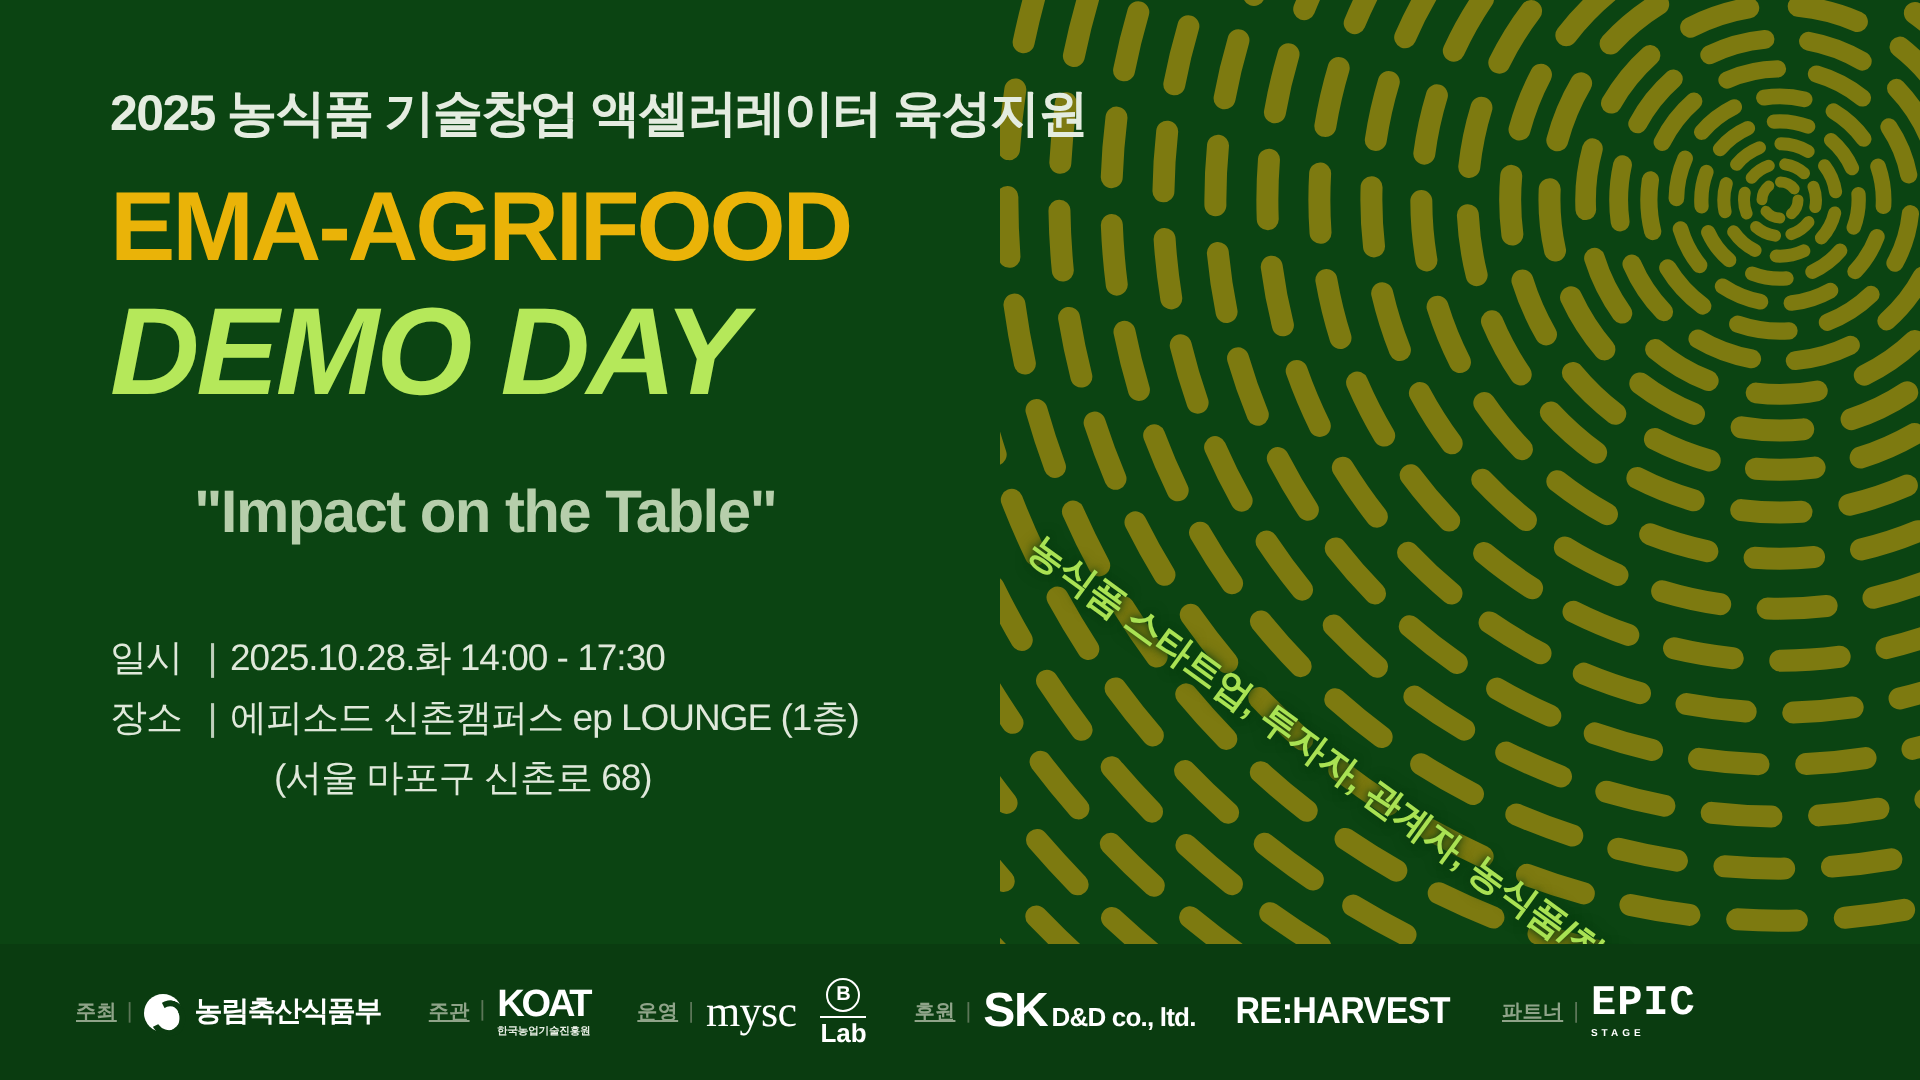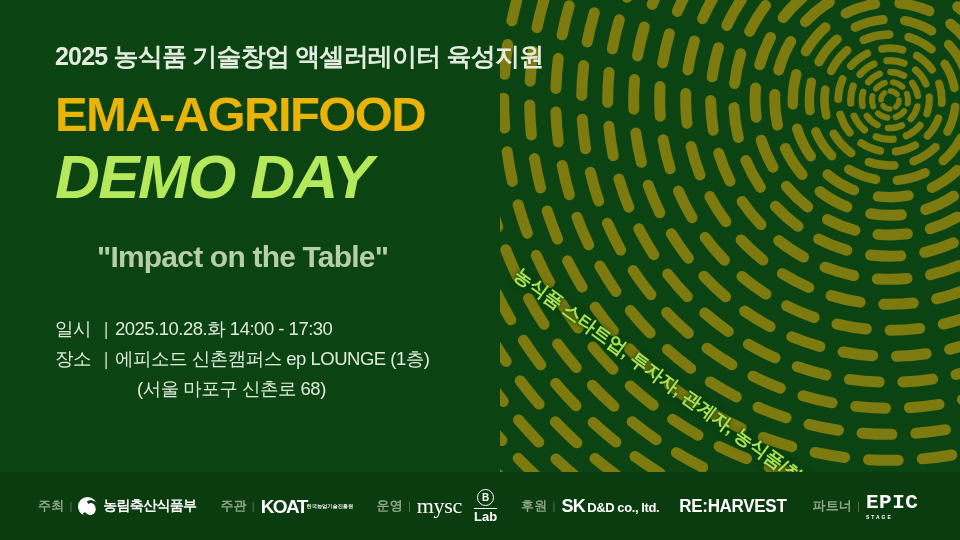--- a/index.html
+++ b/index.html
@@ -115,24 +115,25 @@
     background: #0a3c10;
     z-index: 6;
     display: flex;
     align-items: center;
     padding-left: 38px;
     box-sizing: border-box;
   }
   .sp-group { display: flex; align-items: center; }
   .sp-role {
     color: #8fa489;
-    font-size: 13px;
+    font-size: 10px;
     font-weight: 600;
     letter-spacing: 0.2px;
     white-space: nowrap;
+    text-decoration: underline;
   }
   .sp-bar {
     color: #5c7658;
     font-size: 11px;
     margin: 0 6px 0 5px;
     line-height: 1;
   }
   .sp-logo {
     display: flex;
     align-items: center;
@@ -155,21 +156,21 @@
     left: 4px; top: 3.5px;
     width: 11px; height: 12px;
     border: 3.2px solid #0a3c10;
     border-radius: 50% 50% 50% 50% / 60% 60% 40% 40%;
     border-left-color: transparent;
     transform: rotate(18deg);
   }
   .mafra-text { font-size: 14px; font-weight: 700; letter-spacing: -0.7px; }
 
   
-  .koat { display:flex; align-items:center; line-height:1; }
+  .koat { display:flex; flex-direction:column; align-items:center; line-height:1; }
   .koat-main { font-size: 19px; font-weight: 800; letter-spacing: -1.6px; }
   .koat-sub {
     font-size: 5.2px; font-weight: 700; letter-spacing: -0.1px;
     margin-top: 2px; color:#e8efe5;
     transform: scaleX(1.02);
   }
 
   
   .mysc { font-family: "Liberation Serif", "DejaVu Serif", serif; font-size: 22px; letter-spacing: -0.3px; }
 
@@ -178,21 +179,21 @@
   .blab-circle {
     width: 15px; height: 15px; border-radius: 50%;
     border: 1.6px solid #fff;
     display:flex; align-items:center; justify-content:center;
     font-size: 10px; font-weight: 700;
   }
   .blab-word { font-size: 13px; font-weight: 700; margin-top: 1.5px; border-top: 1.4px solid #fff; padding-top:1px; }
 
   
   .skdd { display:flex; align-items:baseline; }
-  .sk { font-size: 18px; font-weight: 800; letter-spacing: -0.6px; }
+  .sk { font-size: 24px; font-weight: 800; letter-spacing: -0.6px; }
   .dd { font-size: 13px; font-weight: 700; letter-spacing: -0.4px; margin-left: 2px; }
 
   
   .reharvest { font-size: 17px; font-weight: 800; letter-spacing: -0.3px; transform: scaleY(1.1); }
 
   
   .epic { display:flex; flex-direction:column; align-items:flex-start; line-height:1; }
   .epic-main {
     font-size: 21px; font-weight: 800; letter-spacing: 0.5px;
     font-family: "Liberation Mono", "DejaVu Sans Mono", monospace;

